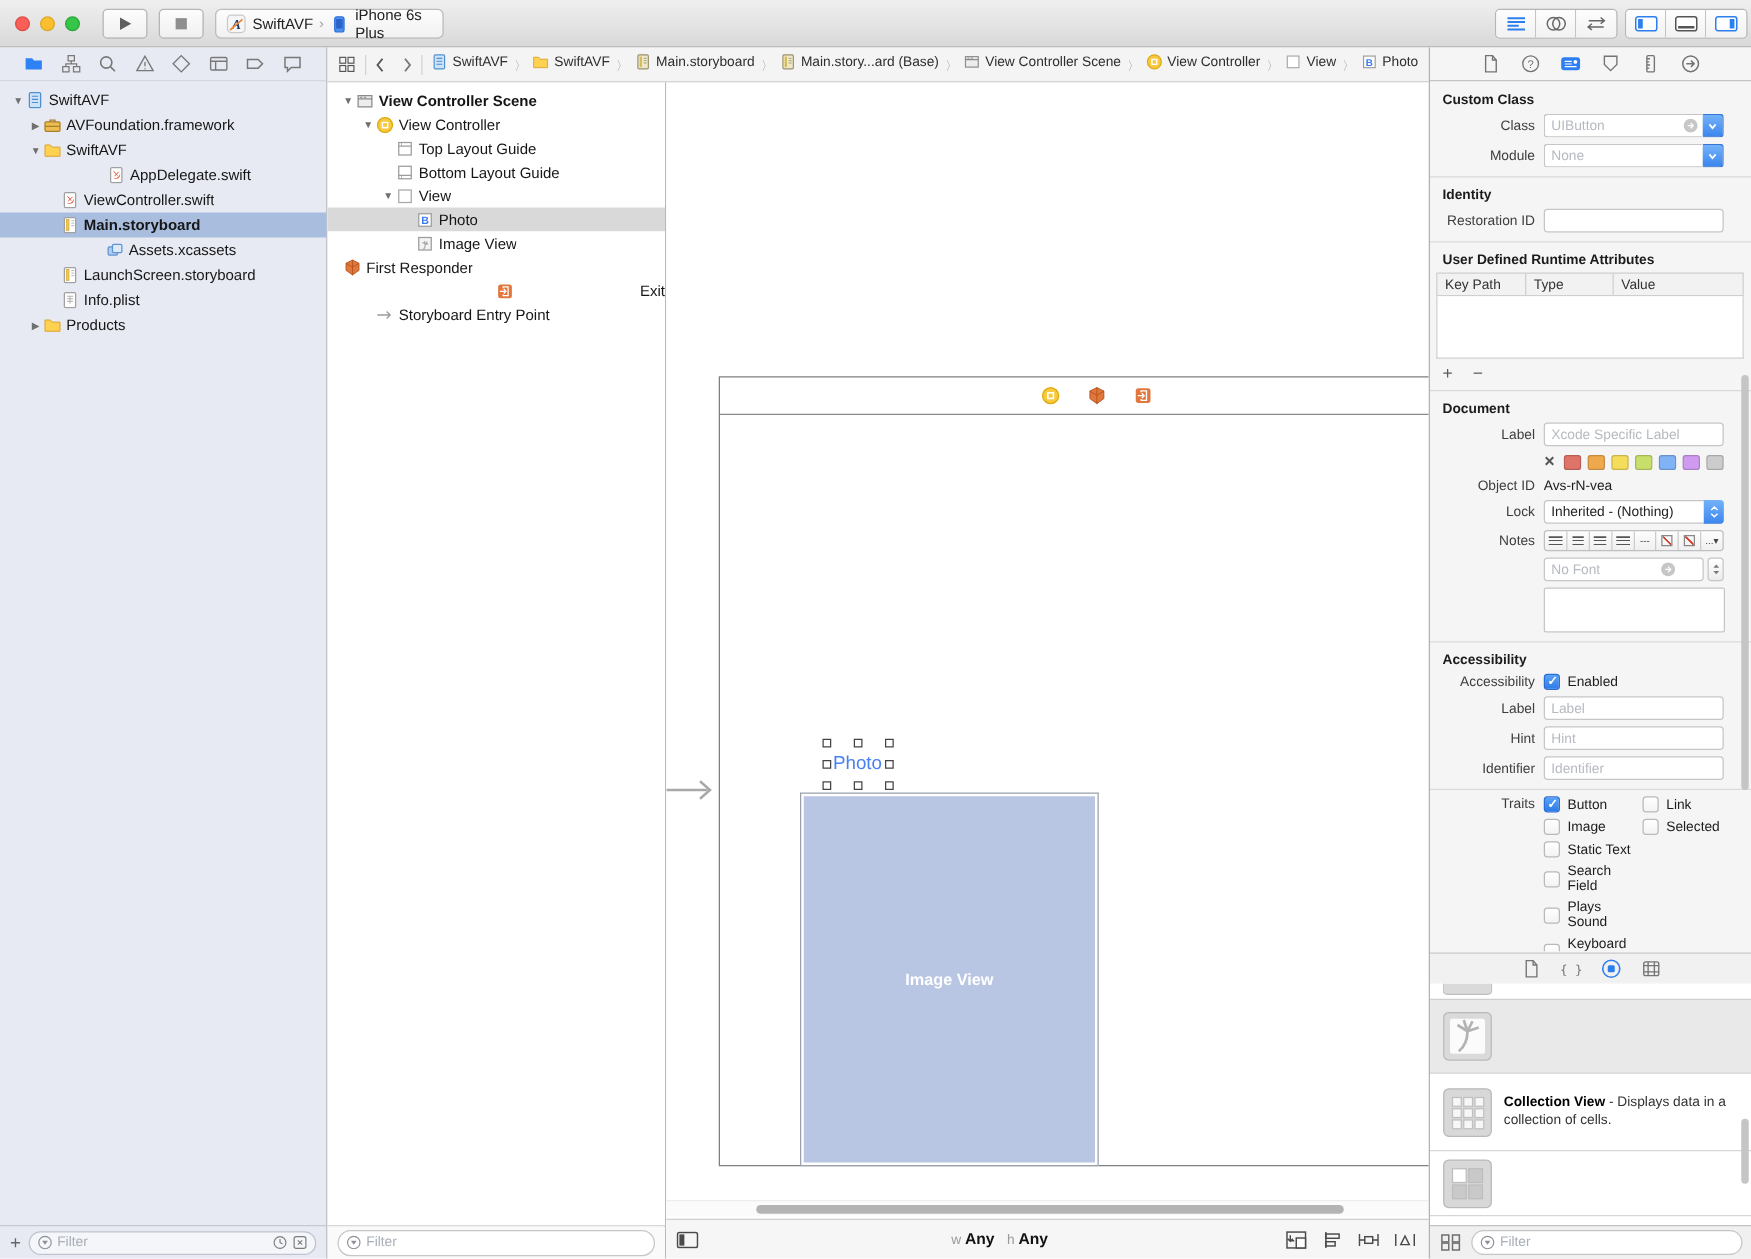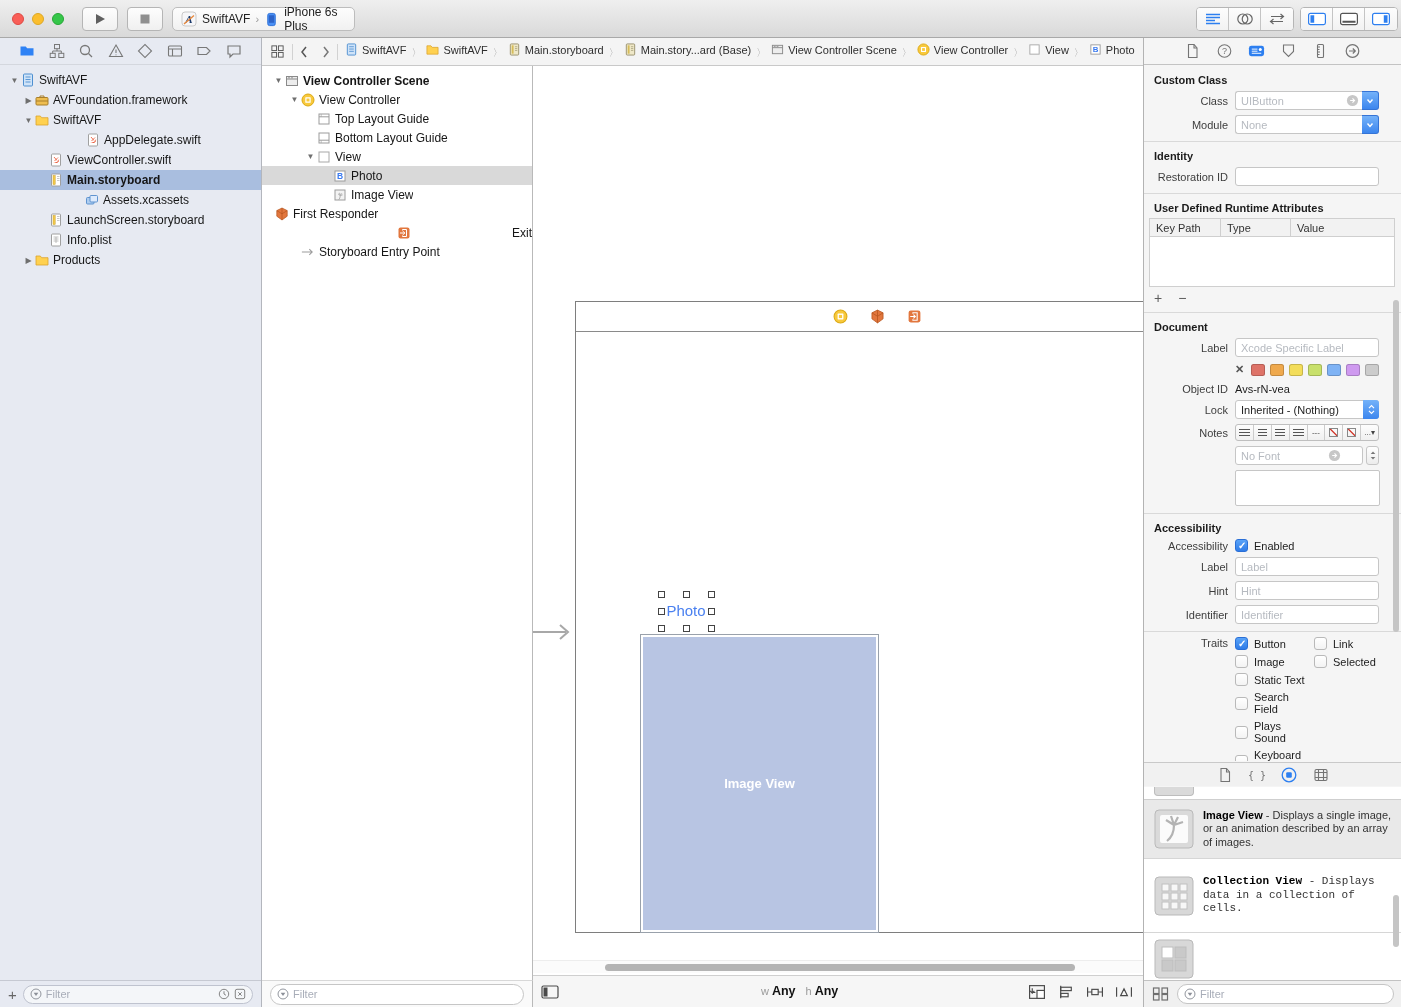--- a/index.html
+++ b/index.html
@@ -983,23 +983,22 @@
       <div id="lib-partial">
           <span class="sliver"></span>
         </div>
       <div id="lib-list">
           <div class="librow sel" style="height: 59px;">
             <span class="libicon"><svg viewBox="0 0 40 40">
                 <rect x="1" y="1" width="38" height="38" rx="4" fill="#dadada" stroke="#b9b9b9"></rect>
                 <rect x="6" y="6" width="28" height="28" rx="2" fill="#fbfbfb"></rect>
                 <path d="M20 16l-8-5M20 16l-3-9M20 16l4-8M20 16l9-3M20 16c0 7-2 12-7 16" fill="none" stroke="#b3b3b3" stroke-width="2.2"></path>
               </svg></span>
-            <p><b>Image View</b> - Displays a single image, or an animation described by an array of images.</p>
           </div>
-          <div class="librow" style="height: 74px; font-family: Liberation Mono, monospace;">
+          <div class="librow" style="height: 62px;">
             <span class="libicon"><svg viewBox="0 0 40 40">
                 <rect x="1" y="1" width="38" height="38" rx="4" fill="#d8d8d8" stroke="#b9b9b9"></rect>
                 <g fill="#f7f7f7" stroke="#c0c0c0">
                   <rect x="8" y="8" width="7" height="7"></rect>
                   <rect x="17" y="8" width="7" height="7"></rect>
                   <rect x="26" y="8" width="7" height="7"></rect>
                   <rect x="8" y="17" width="7" height="7"></rect>
                   <rect x="17" y="17" width="7" height="7"></rect>
                   <rect x="26" y="17" width="7" height="7"></rect>
                   <rect x="8" y="26" width="7" height="7"></rect>

